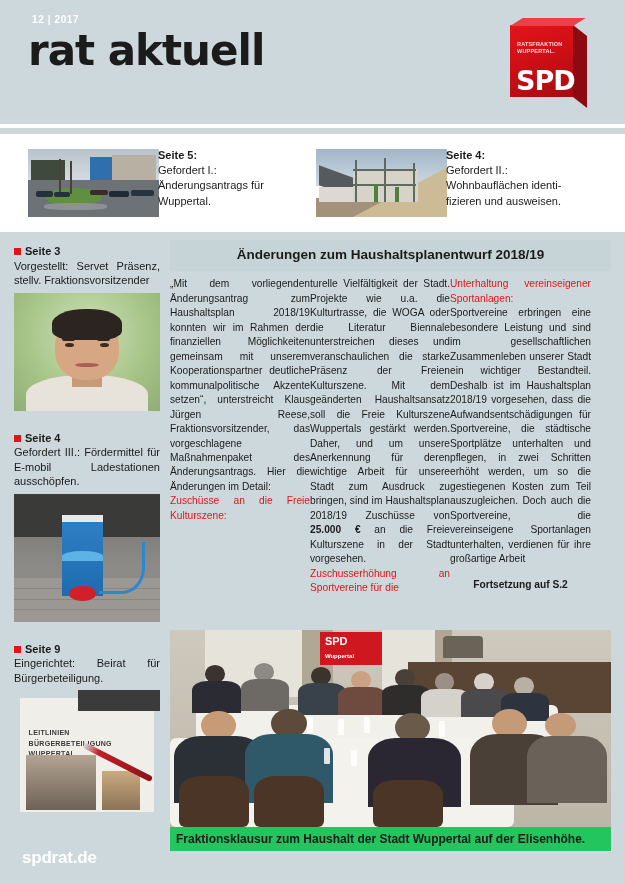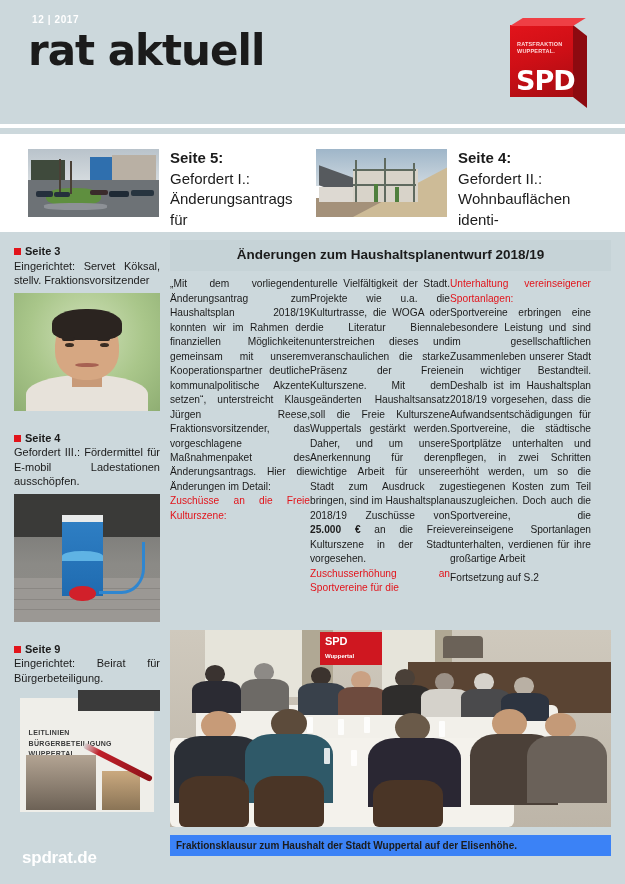--- a/index.html
+++ b/index.html
@@ -123,23 +123,23 @@
   .teaser.left { left: 28px; width: 270px; }
   .teaser.right { left: 316px; width: 280px; }
   .teaser-thumb {
     position: absolute;
     left: 0; top: 0;
     width: 131px; height: 68px;
     overflow: hidden;
   }
   .teaser-text {
     position: absolute;
-    left: 142px; top: -1px;
+    left: 130px; top: -1px;
     width: 130px;
-    font-size: 15px;
+    font-size: 11px;
     line-height: 1.38;
     color: #1b1b1b;
     text-align: justify;
   }
   .teaser-text .hl { font-weight: bold; }
 
   
   .body-area {
     position: absolute;
     left: 0; top: 232px;
@@ -220,47 +220,46 @@
     text-align: justify;
     hyphens: auto;
   }
   .col.c3 { width: 141px; }
   .col p { margin: 0; }
   .subhead {
     color: #e2141b;
   }
   .bold { font-weight: bold; }
   .cont {
-    font-weight: normal;
-    text-align: left;
+    font-weight: bold;
+    text-align: center;
     display: block;
-    margin-top: 4px;
+    margin-top: 11px;
   }
 
   
   .photo-wrap {
     position: absolute;
     left: 170px; top: 630px;
     width: 441px;
   }
   .photo {
     width: 441px; height: 197px;
     position: relative;
     overflow: hidden;
     background: #9a9186;
   }
   .caption-bar {
     width: 441px;
     box-sizing: border-box;
-    background: #3b82f6;
+    background: #22c55e;
     padding: 5px 6px 5px 6px;
-    font-size: 10px;
+    font-size: 12px;
     font-weight: bold;
     color: #1b1b1b;
-    margin-top: 8px;
   }
 
   
   .scene { position: absolute; inset: 0; }
 
   
   .street .sky { position:absolute; left:0; top:0; width:100%; height:46%; background:linear-gradient(#b9c3cb,#d4dade); }
   .street .bldg-a { position:absolute; left:2%; top:16%; width:26%; height:38%; background:#3f4a3c; }
   .street .bldg-b { position:absolute; left:47%; top:12%; width:17%; height:42%; background:#2f6fae; }
   .street .bldg-c { position:absolute; left:64%; top:9%; width:34%; height:45%; background:#b9b0a4; }
@@ -408,21 +407,21 @@
     </div>
   </div>
 
   <div class="body-area"></div>
 
   <div class="rail">
 
     <div class="rail-block">
       <div class="rail-head">
         <span class="bullet"></span><span class="seite">Seite 3</span><br>
-        <span>Eingerichtet: Servet Köksal, stellv. Fraktionsvorsitzender</span>
+        <span>Vorgestellt: Servet Präsenz, stellv. Fraktionsvorsitzender</span>
       </div>
       <div class="rail-img portrait">
         <div class="scene portraitscene">
           <div class="bg"></div>
           <div class="shoulders"></div>
           <div class="neck"></div>
           <div class="face"></div>
           <div class="hair"></div>
           <div class="brow" style="left:33%;"></div>
           <div class="brow" style="left:57%;"></div>

